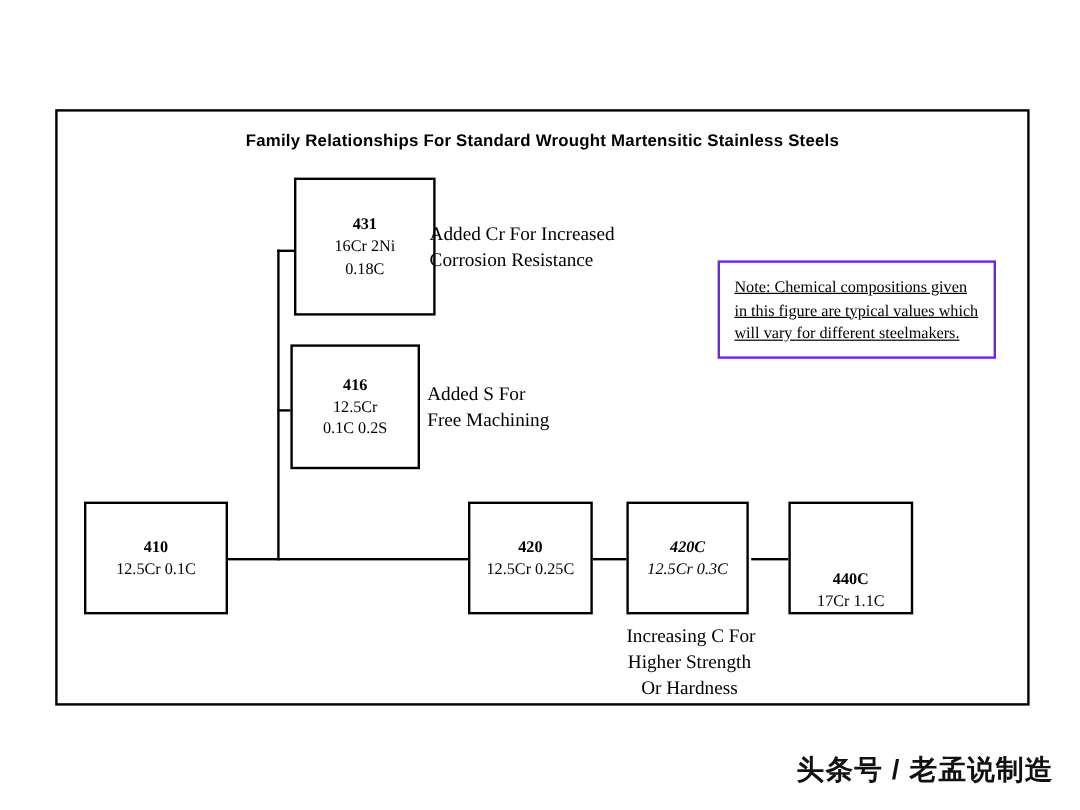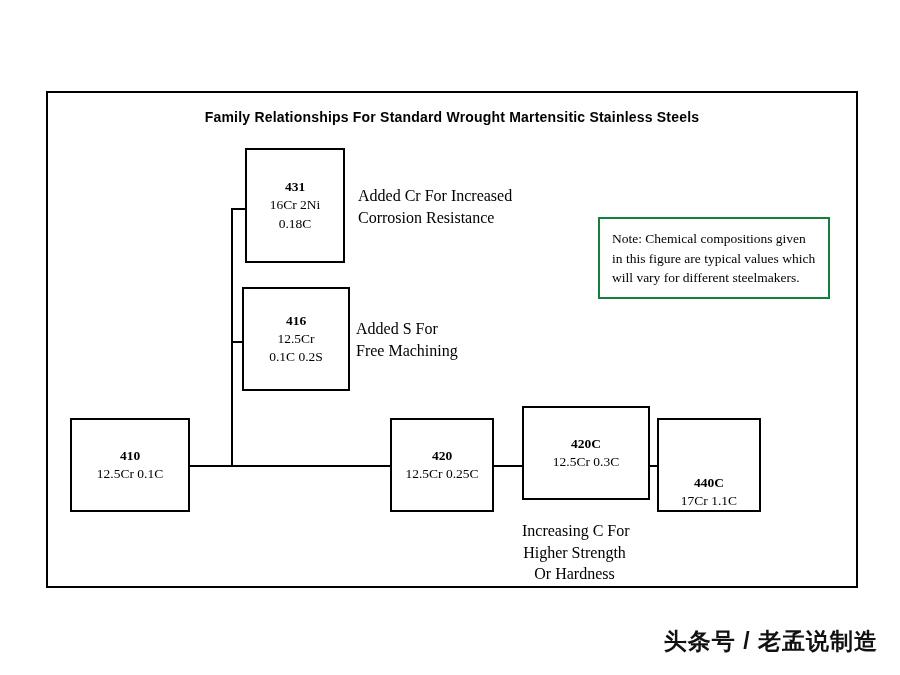--- a/index.html
+++ b/index.html
@@ -50,28 +50,29 @@
     font-size: 13.5px;
     line-height: 1.35;
     color: #000000;
     z-index: 3;
   }
   .node .node-id { font-weight: bold; }
   .node .node-line { white-space: nowrap; }
 
   .note-box {
     position: absolute;
-    border: 2px solid #15803d;
+    border: 2px solid #6d28d9;
     box-sizing: border-box;
     background: #ffffff;
     padding: 10px 12px;
     font-size: 13.5px;
     line-height: 1.45;
     color: #000000;
     z-index: 3;
+    text-decoration: underline;
   }
 
   .annot {
     position: absolute;
     font-size: 16px;
     line-height: 1.35;
     color: #000000;
     z-index: 3;
     white-space: nowrap;
   }
@@ -101,21 +102,21 @@
 
   <div id="figure-title">Family Relationships For Standard Wrought Martensitic Stainless Steels</div>
 
   <div class="conn" style="left: 130px; top: 372px; width: 214px; height: 2px;"></div>
   <div class="conn" style="left: 183px; top: 115px; width: 2px; height: 259px;"></div>
   <div class="conn" style="left: 183px; top: 115px; width: 16px; height: 2px;"></div>
   <div class="conn" style="left: 183px; top: 248px; width: 12px; height: 2px;"></div>
   <div class="conn" style="left: 445px; top: 372px; width: 30px; height: 2px;"></div>
   <div class="conn" style="left: 578px; top: 372px; width: 32px; height: 2px;"></div>
 
-  <div class="node" style="left: 197px; top: 55px; width: 100px; height: 115px;">
+  <div class="node" style="left: 197px; top: 55px; width: 118px; height: 115px;">
     <span class="node-id">431</span>
     <span class="node-line">16Cr 2Ni</span>
     <span class="node-line">0.18C</span>
   </div>
 
   <div class="node" style="left: 194px; top: 194px; width: 108px; height: 104px;">
     <span class="node-id">416</span>
     <span class="node-line">12.5Cr</span>
     <span class="node-line">0.1C 0.2S</span>
   </div>
@@ -123,21 +124,21 @@
   <div class="node" style="left: 22px; top: 325px; width: 120px; height: 94px;">
     <span class="node-id">410</span>
     <span class="node-line">12.5Cr 0.1C</span>
   </div>
 
   <div class="node" style="left: 342px; top: 325px; width: 104px; height: 94px;">
     <span class="node-id">420</span>
     <span class="node-line">12.5Cr 0.25C</span>
   </div>
 
-  <div class="node" style="left: 474px; top: 313px; width: 128px; height: 94px;">
+  <div class="node" style="left: 474px; top: 325px; width: 102px; height: 94px; font-style: italic;">
     <span class="node-id">420C</span>
     <span class="node-line">12.5Cr 0.3C</span>
   </div>
 
   <div class="node" style="left: 609px; top: 325px; width: 104px; height: 94px; justify-content: flex-end;">
     <span class="node-id">440C</span>
     <span class="node-line">17Cr 1.1C</span>
   </div>
 
   <div class="note-box" style="left: 550px; top: 124px; width: 232px; height: 82px;">

